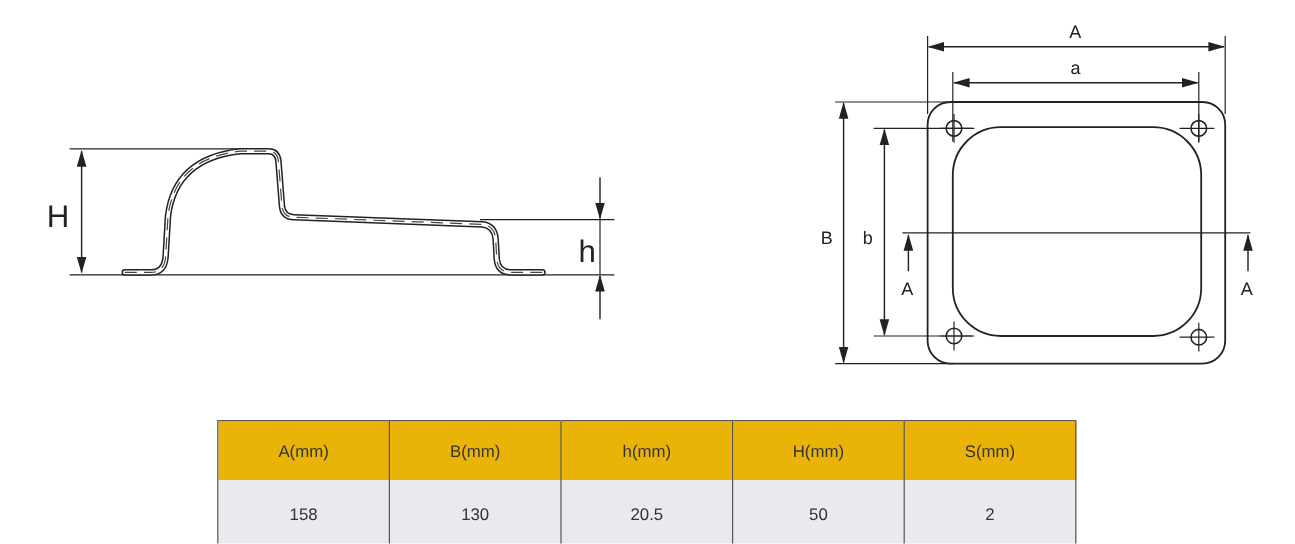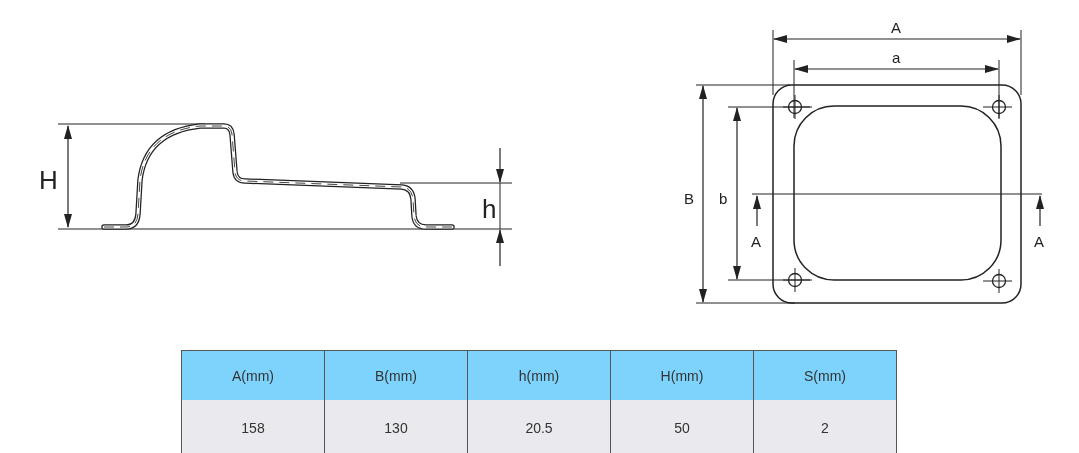--- a/index.html
+++ b/index.html
@@ -12,21 +12,21 @@
     table.spec {
       position: absolute; left: 181px; top: 350px; width: 716px;
       border-collapse: collapse; font-family: "Liberation Sans", sans-serif;
       font-size: 14px; color: #333;
       border: 1px solid #555;
     }
     table.spec th, table.spec td {
       border-left: 1px solid #555; border-right: 1px solid #555;
       text-align: center; font-weight: normal; width: 20%;
     }
-    table.spec th { background: #7dd3fc; height: 47px; }
+    table.spec th { background: #eab308; height: 47px; }
     table.spec td { background: #e9e9ee; height: 53px; }
   </style>
 </head>
 <body>
 
 <svg id="drawing" viewBox="0 0 1079 453" xmlns="http://www.w3.org/2000/svg">
   <defs>
     <marker id="arr" markerWidth="10" markerHeight="10" refX="9" refY="5" orient="auto-start-reverse" markerUnits="userSpaceOnUse">
       <path d="M0,1.5 L10,5 L0,8.5 Z" fill="#222"></path>
     </marker>

